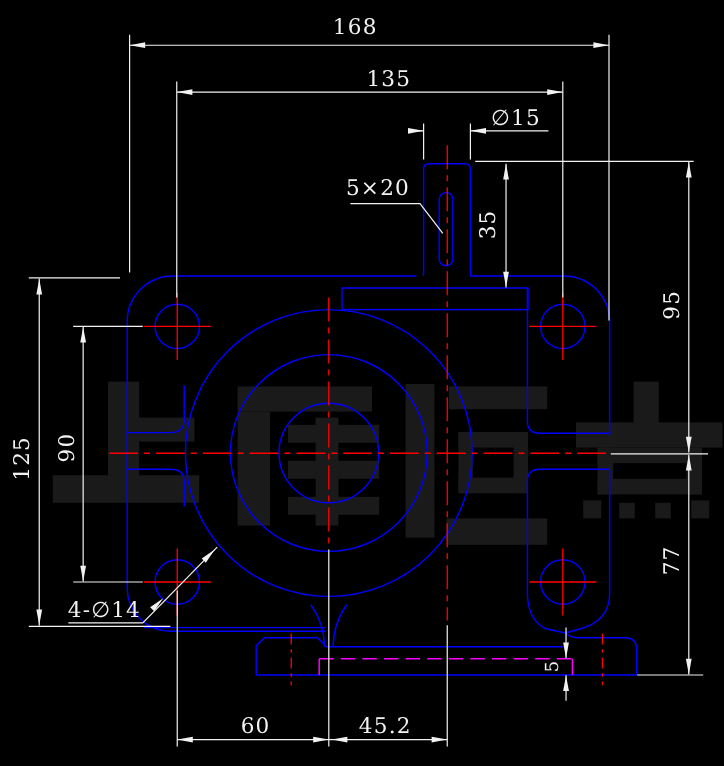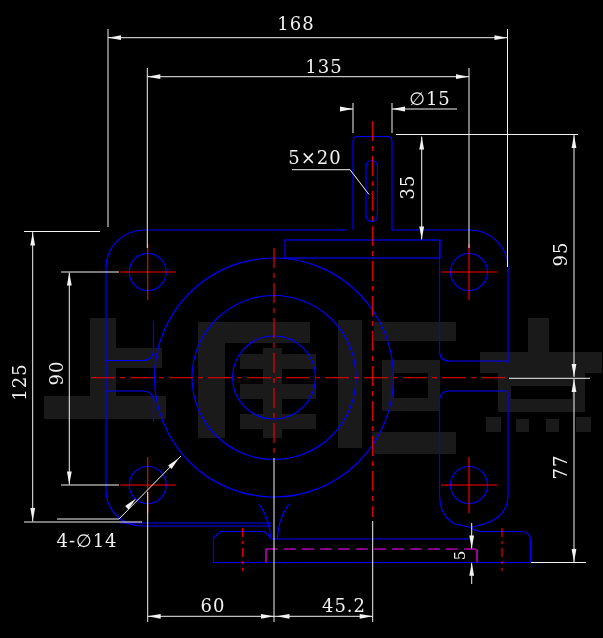--- a/index.html
+++ b/index.html
@@ -166,16 +166,16 @@
   <div class="ht" style="left:296px;top:23px;">168</div>
   <div class="ht" style="left:324px;top:66px;">135</div>
   <div class="ht" style="left:430px;top:98px;">∅15</div>
   <div class="ht" style="left:315px;top:157px;">5×20</div>
   <div class="vt" style="left:407px;top:187px;">35</div>
   <div class="vt" style="left:560px;top:254px;">95</div>
   <div class="vt" style="left:560px;top:467px;">77</div>
   <div class="vt" style="left:19px;top:382px;">125</div>
   <div class="vt" style="left:56px;top:373px;">90</div>
   <div class="ht" style="left:213px;top:605px;">60</div>
-  <div class="ht" style="left:321px;top:605px;margin-left:23px;">45.2</div>
+  <div class="ht" style="left:321px;top:605px;">45.2</div>
   <div class="vt small" style="left:460px;top:555px;">5</div>
-  <div class="ht" style="left:87px;top:508px;margin-top:32px;">4-∅14</div>
+  <div class="ht" style="left:87px;top:508px;">4-∅14</div>
 </div>
 
 </body></html>

